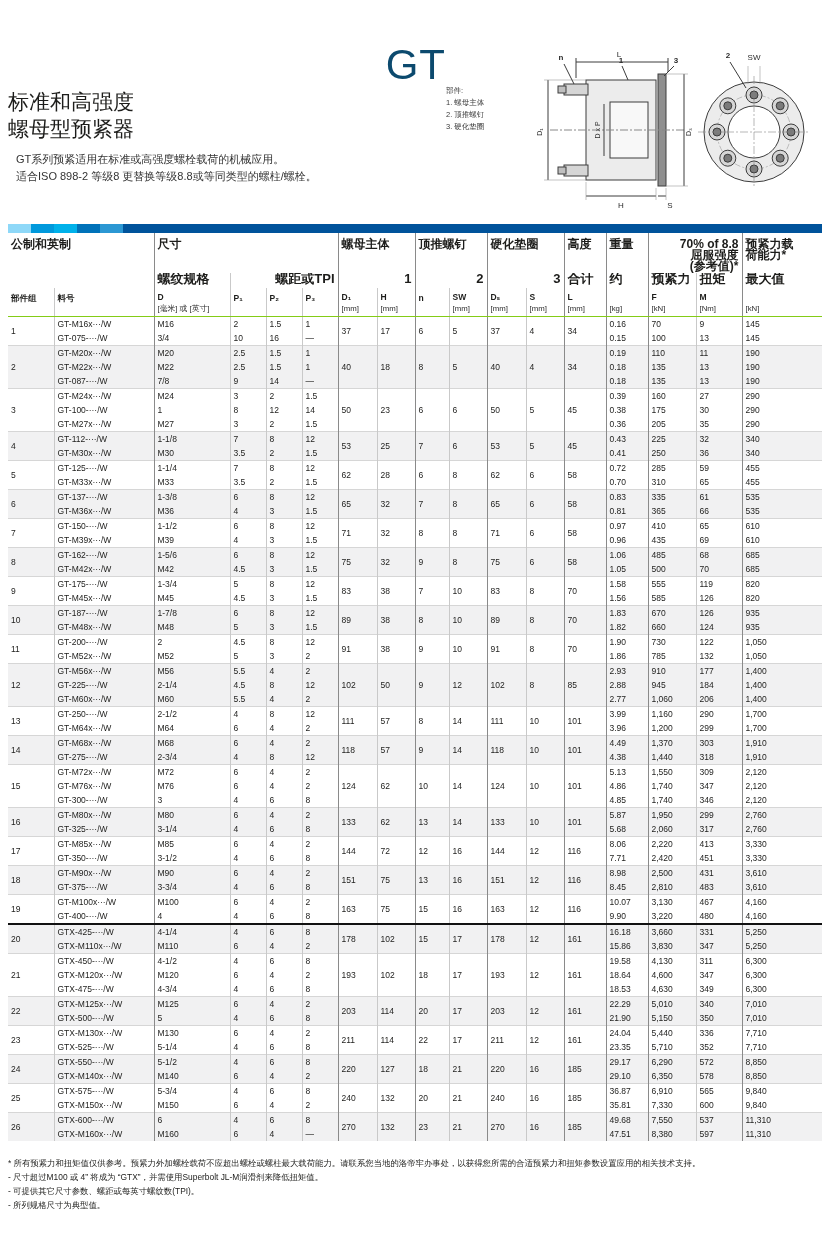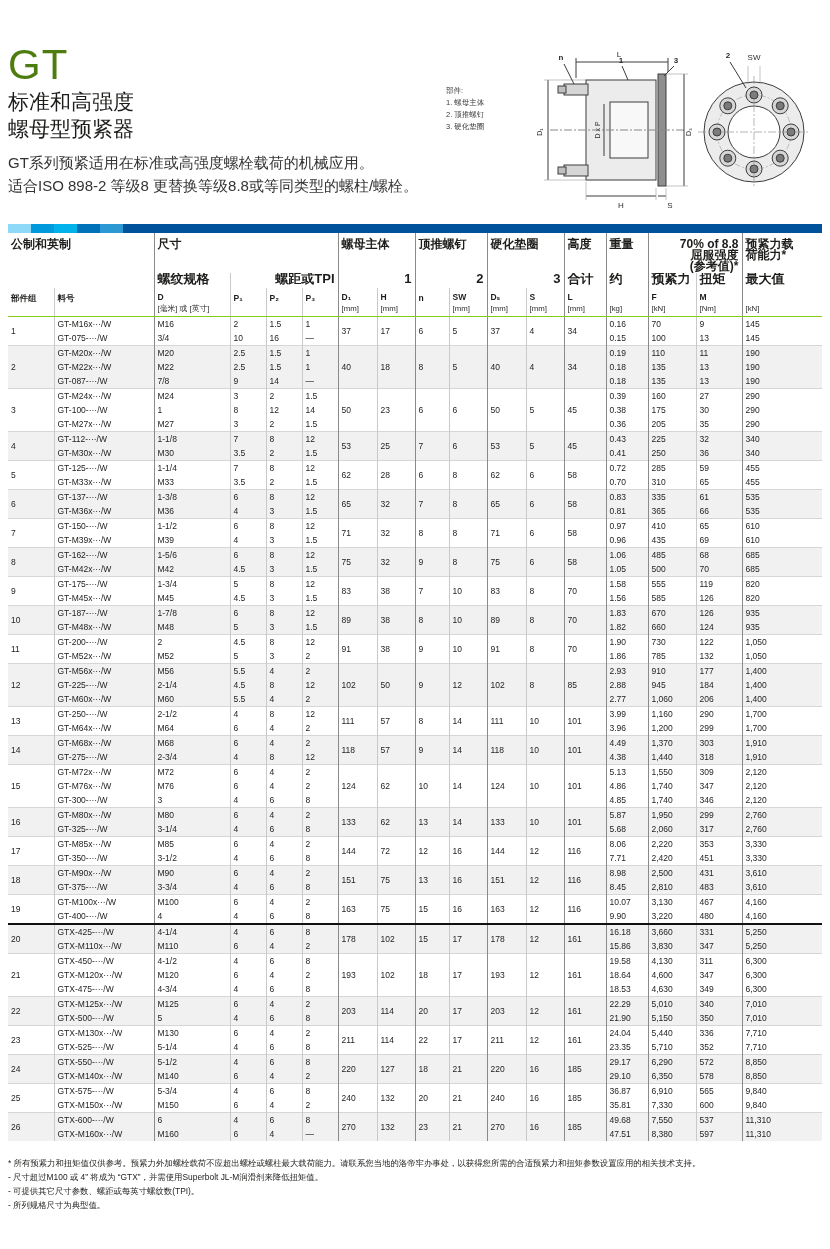--- a/index.html
+++ b/index.html
@@ -1,23 +1,23 @@
 <!DOCTYPE html>
 <html><head>
 <meta charset="utf-8">
 <style>
   html,body{margin:0;padding:0;background:#fff;}
   body{width:830px;height:1249px;font-family:"Liberation Sans","DejaVu Sans",sans-serif;color:#1d1d1b;overflow:hidden;}
   .page{padding:0 8px;}
   
   .top{display:flex;padding-top:44px;height:178px;}
   .title-block{width:438px;}
-  .gt-title{font-size:42px;font-weight:400;letter-spacing:1px;margin:0 0 2px 0;line-height:1.0;color:#4d7c0f;}
+  .gt-title{font-size:42px;font-weight:400;letter-spacing:1px;margin:0 0 2px 0;line-height:1.0;color:#0c4a6e;text-align:right;}
   .subtitle{font-size:21px;font-weight:400;margin:0;line-height:1.3;color:#1d1d1b;}
-  .desc{font-size:15px;line-height:1.55;margin:8px 0 0 0;color:#333;}
+  .desc{font-size:11px;line-height:1.55;margin:8px 0 0 8px;color:#333;}
   .diagram{flex:1;display:flex;align-items:flex-start;}
   .legend{width:78px;font-size:7.5px;line-height:1.6;color:#3a3a3a;margin-top:41px;}
   .legend div{white-space:nowrap;}
   svg text{font-family:"Liberation Sans","DejaVu Sans",sans-serif;font-size:8px;fill:#2b2b2b;}
   svg .rot{font-size:7px;}
   
   .accent-bar{display:flex;height:9px;width:814px;margin-top:2px;}
   .accent-bar .seg{height:9px;}
   .accent-bar .main{flex:1;height:9px;}
   
@@ -815,21 +815,21 @@
           <td class="bw">2</td>
           <td rowspan="2" class="bs">144</td>
           <td rowspan="2" class="bw">72</td>
           <td rowspan="2" class="bs">12</td>
           <td rowspan="2" class="bw">16</td>
           <td rowspan="2" class="bs">144</td>
           <td rowspan="2" class="bw">12</td>
           <td rowspan="2" class="bs">116</td>
           <td class="bs">8.06</td>
           <td class="bs">2,220</td>
-          <td class="bw">353</td>
+          <td class="bw">413</td>
           <td class="bs">3,330</td>
         </tr>
         <tr>
           <td class="bw">GT-350-···/W</td>
           <td class="bs">3-1/2</td>
           <td class="bw">4</td>
           <td class="bw">6</td>
           <td class="bw">8</td>
           <td class="bs">7.71</td>
           <td class="bs">2,420</td>

